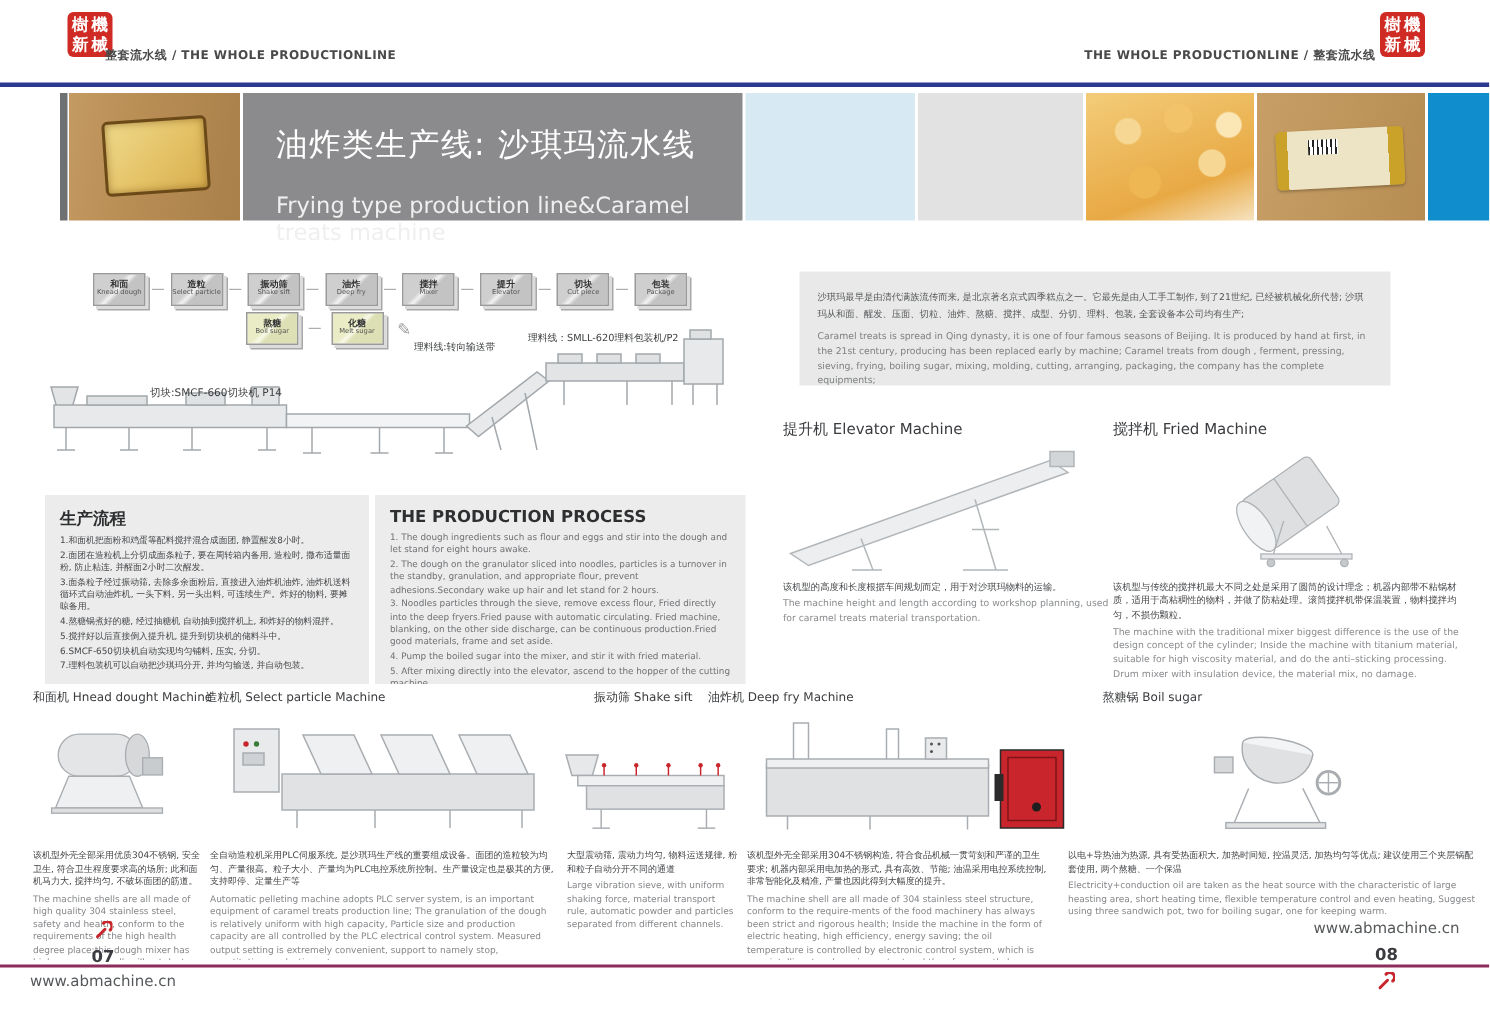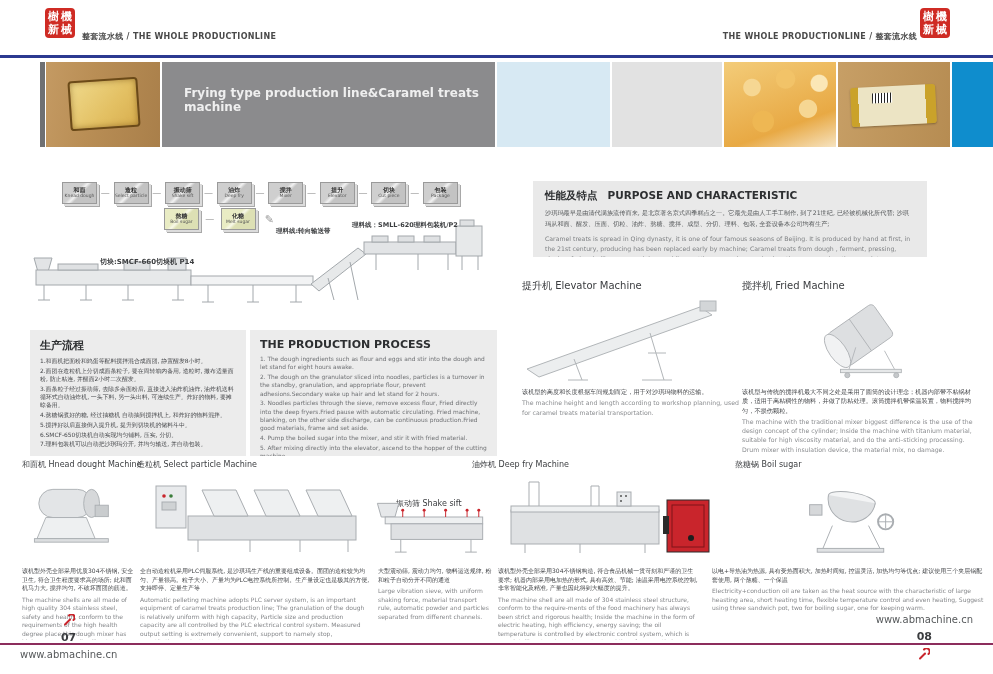--- a/index.html
+++ b/index.html
@@ -13,21 +13,21 @@
         color:#fff;font-size:11px;line-height:1;font-weight:bold;padding:2px;box-sizing:border-box;}
   .tagline{position:absolute;top:31px;font-size:8px;font-weight:bold;color:#4a4a4a;letter-spacing:.3px;}
   .top-rule{position:absolute;left:0;top:55px;width:993px;height:3px;background:#2b3990;}
 
   
   .banner{position:absolute;left:0;top:62px;width:993px;height:85px;}
   .banner>div{position:absolute;top:0;height:85px;}
   .b-strip{left:40px;width:5px;background:#6f7072;}
   .b-title{left:162px;width:333px;background:#8b8b8d;color:#fff;box-sizing:border-box;padding:20px 0 0 22px;}
   .b-title .cnt{font-size:21px;letter-spacing:1px;}
-  .b-title .ent{font-size:12px;color:#efefef;margin-top:4px;font-weight:bold;}
+  .b-title .ent{font-size:15px;color:#efefef;margin-top:18px;}
   .b-blue-light{left:497px;width:113px;background:#d7e9f3;}
   .b-gray-light{left:612px;width:110px;background:#e2e2e2;}
   .b-blue{left:952px;width:41px;background:#0f8dcd;}
   .ph{overflow:hidden;}
   .ph-sachima{left:46px;width:114px;background:linear-gradient(100deg,#c49a63 0%,#b98e55 40%,#a97f4a 100%);}
   .ph-sachima::after{content:"";position:absolute;left:20%;top:20%;width:58%;height:54%;
      background:linear-gradient(135deg,#efd98b,#e3c063 60%,#d8ae4f);border:2px solid #6b4a18;
      border-radius:4px;transform:rotate(-4deg);box-shadow:inset 0 0 6px rgba(120,80,20,.6);}
   .ph-closeup{left:724px;width:112px;background:
      radial-gradient(circle at 25% 30%, #f6d793 0 8%, transparent 9%),
@@ -49,21 +49,21 @@
      background:linear-gradient(135deg,#cfcfcf 40%,#f2f2f2 48%,#c3c3c3 56%);
      box-shadow:2px 2px 0 0 #dcdcdc,3px 3px 0 0 #a8a8a8;
      display:flex;flex-direction:column;align-items:center;justify-content:center;
      text-align:center;overflow:hidden;flex:0 0 auto;}
   .fcard.yellow{background:linear-gradient(135deg,#e9ecc4 40%,#f8f9e8 48%,#dde0b4 56%);}
   .fc-cn{font-size:6px;font-weight:bold;color:#333;line-height:1.1;}
   .fc-en{font-size:4.5px;color:#555;line-height:1.1;}
   .fdash{color:#9a9a9a;font-size:9px;flex:0 0 auto;margin:0 1px;}
   .pencil{color:#9a9a9a;font-size:11px;margin-left:4px;}
 
-  .diag-label{position:absolute;font-size:6.5px;color:#3c3e40;white-space:nowrap;font-weight:bold;}
+  .diag-label{position:absolute;font-size:6.5px;color:#3c3e40;white-space:nowrap;}
 
   
   .pbox{position:absolute;background:#ececec;box-sizing:border-box;padding:8px 10px;overflow:hidden;}
   .pbox-title{font-size:11px;font-weight:bold;color:#2d2f31;margin-bottom:4px;}
   .pitem{font-size:5.9px;line-height:1.4;color:#45474a;margin-bottom:1.5px;}
   .pitem.en{color:#6f7174;}
 
   
   .purpose{position:absolute;left:533px;top:181px;width:394px;height:76px;background:#e9e9e9;
      box-sizing:border-box;padding:8px 12px;overflow:hidden;}
@@ -94,35 +94,36 @@
 <body>
 
 <div class="page">
 
   <div class="seal" style="left:45px;top:8px;">
     <span>樹</span>
     <span>機</span>
     <span>新</span>
     <span>械</span>
   </div>
-  <div class="tagline" style="left:82px;">整套流水线 / THE WHOLE PRODUCTIONLINE</div>
+  <div class="tagline" style="left:70px;">整套流水线 / THE WHOLE PRODUCTIONLINE</div>
 
   <div class="tagline" style="right:76px;text-align:right;">THE WHOLE PRODUCTIONLINE / 整套流水线</div>
   <div class="seal" style="right:43px;top:8px;">
     <span>樹</span>
     <span>機</span>
     <span>新</span>
     <span>械</span>
   </div>
   <div class="top-rule"></div>
 
   <div class="banner">
     <div class="b-strip"></div>
     <div class="ph ph-sachima"></div>
     <div class="b-title">
+      <div class="cnt">油炸类生产线: 沙琪玛流水线</div>
       <div class="ent">Frying type production line&amp;Caramel treats machine</div>
     </div>
     <div class="b-blue-light"></div>
     <div class="b-gray-light"></div>
     <div class="ph ph-closeup"></div>
     <div class="ph ph-package"></div>
     <div class="b-blue"></div>
   </div>
 
   <div class="abs flow-row" style="left:62px;top:182px;width:396px;">
@@ -235,23 +236,20 @@
     <div class="pitem">1.和面机把面粉和鸡蛋等配料搅拌混合成面团, 静置醒发8小时。</div>
     <div class="pitem">2.面团在造粒机上分切成面条粒子, 要在周转箱内备用, 造粒时, 撒布适量面粉, 防止粘连, 并醒面2小时二次醒发。</div>
     <div class="pitem">3.面条粒子经过振动筛, 去除多余面粉后, 直接进入油炸机油炸, 油炸机送料循环式自动油炸机, 一头下料, 另一头出料, 可连续生产。炸好的物料, 要摊晾备用。</div>
     <div class="pitem">4.熬糖锅煮好的糖, 经过抽糖机 自动抽到搅拌机上, 和炸好的物料混拌。</div>
     <div class="pitem">5.搅拌好以后直接倒入提升机, 提升到切块机的储料斗中。</div>
     <div class="pitem">6.SMCF-650切块机自动实现均匀铺料, 压实, 分切。</div>
     <div class="pitem">7.理料包装机可以自动把沙琪玛分开, 并均匀输送, 并自动包装。</div>
   </div>
 
   <div class="purpose">
-    <div class="ttl">
-      <span class="cn">性能及特点</span><span class="en">PURPOSE AND CHARACTERISTIC</span>
-    </div>
     <div class="body-cn">沙琪玛最早是由清代满族流传而来, 是北京著名京式四季糕点之一。它最先是由人工手工制作, 到了21世纪, 已经被机械化所代替; 沙琪玛从和面、醒发、压面、切粒、油炸、熬糖、搅拌、成型、分切、理料、包装, 全套设备本公司均有生产;</div>
     <div class="body-en">Caramel treats is spread in Qing dynasty, it is one of four famous seasons of Beijing. It is produced by hand at first, in the 21st century, producing has been replaced early by machine; Caramel treats from dough , ferment, pressing, sieving, frying, boiling sugar, mixing, molding, cutting, arranging, packaging, the company has the complete equipments;</div>
   </div>
 
   <div class="sec-title" style="left:522px;top:279px;">提升机 Elevator Machine</div>
   <svg class="abs" style="left:522px;top:293px;" width="215" height="90" viewBox="0 0 215 90">
     <g stroke="#b2b6b9" fill="#eceeef">
       <polygon points="5,76 178,14 190,22 17,84"></polygon>
       <rect x="178" y="8" width="16" height="10" fill="#d3d6d8"></rect>
       <line x1="52" y1="66" x2="60" y2="87"></line>
@@ -281,21 +279,21 @@
         <circle cx="120" cy="91" r="3" fill="#c6c9cb"></circle>
     </g>
   </svg>
   <div class="caption" style="left:742px;top:387px;width:238px;">
     <span class="cn">该机型与传统的搅拌机最大不同之处是采用了圆筒的设计理念；机器内部带不粘锅材质，适用于高粘稠性的物料，并做了防粘处理。滚筒搅拌机带保温装置，物料搅拌均匀，不损伤颗粒。</span>
     <span class="en">The machine with the traditional mixer biggest difference is the use of the design concept of the cylinder; Inside the machine with titanium material, suitable for high viscosity material, and do the anti–sticking processing. Drum mixer with insulation device, the material mix, no damage.</span>
   </div>
 
   <div class="m-title" style="left:22px;">和面机 Hnead dought Machine</div>
   <div class="m-title" style="left:137px;">造粒机 Select particle Machine</div>
-  <div class="m-title" style="left:396px;margin-top:39px;">振动筛 Shake sift</div>
+  <div class="m-title" style="left:396px;">振动筛 Shake sift</div>
   <div class="m-title" style="left:472px;">油炸机 Deep fry Machine</div>
   <div class="m-title" style="left:735px;">熬糖锅 Boil sugar</div>
 
   <svg class="abs" style="left:30px;top:477px;" width="88" height="74" viewBox="0 0 100 80">
     <g stroke="#a9adb1" fill="#e3e5e7">
       <rect x="10" y="12" width="60" height="32" rx="16"></rect>
       <ellipse cx="70" cy="28" rx="9" ry="16" fill="#d6d8da"></ellipse>
       <rect x="74" y="30" width="15" height="13" fill="#c9ccce"></rect>
       <polygon points="18,44 64,44 74,68 8,68" fill="#eef0f1"></polygon>
       <rect x="5" y="68" width="84" height="4" fill="#dcdee0"></rect>

